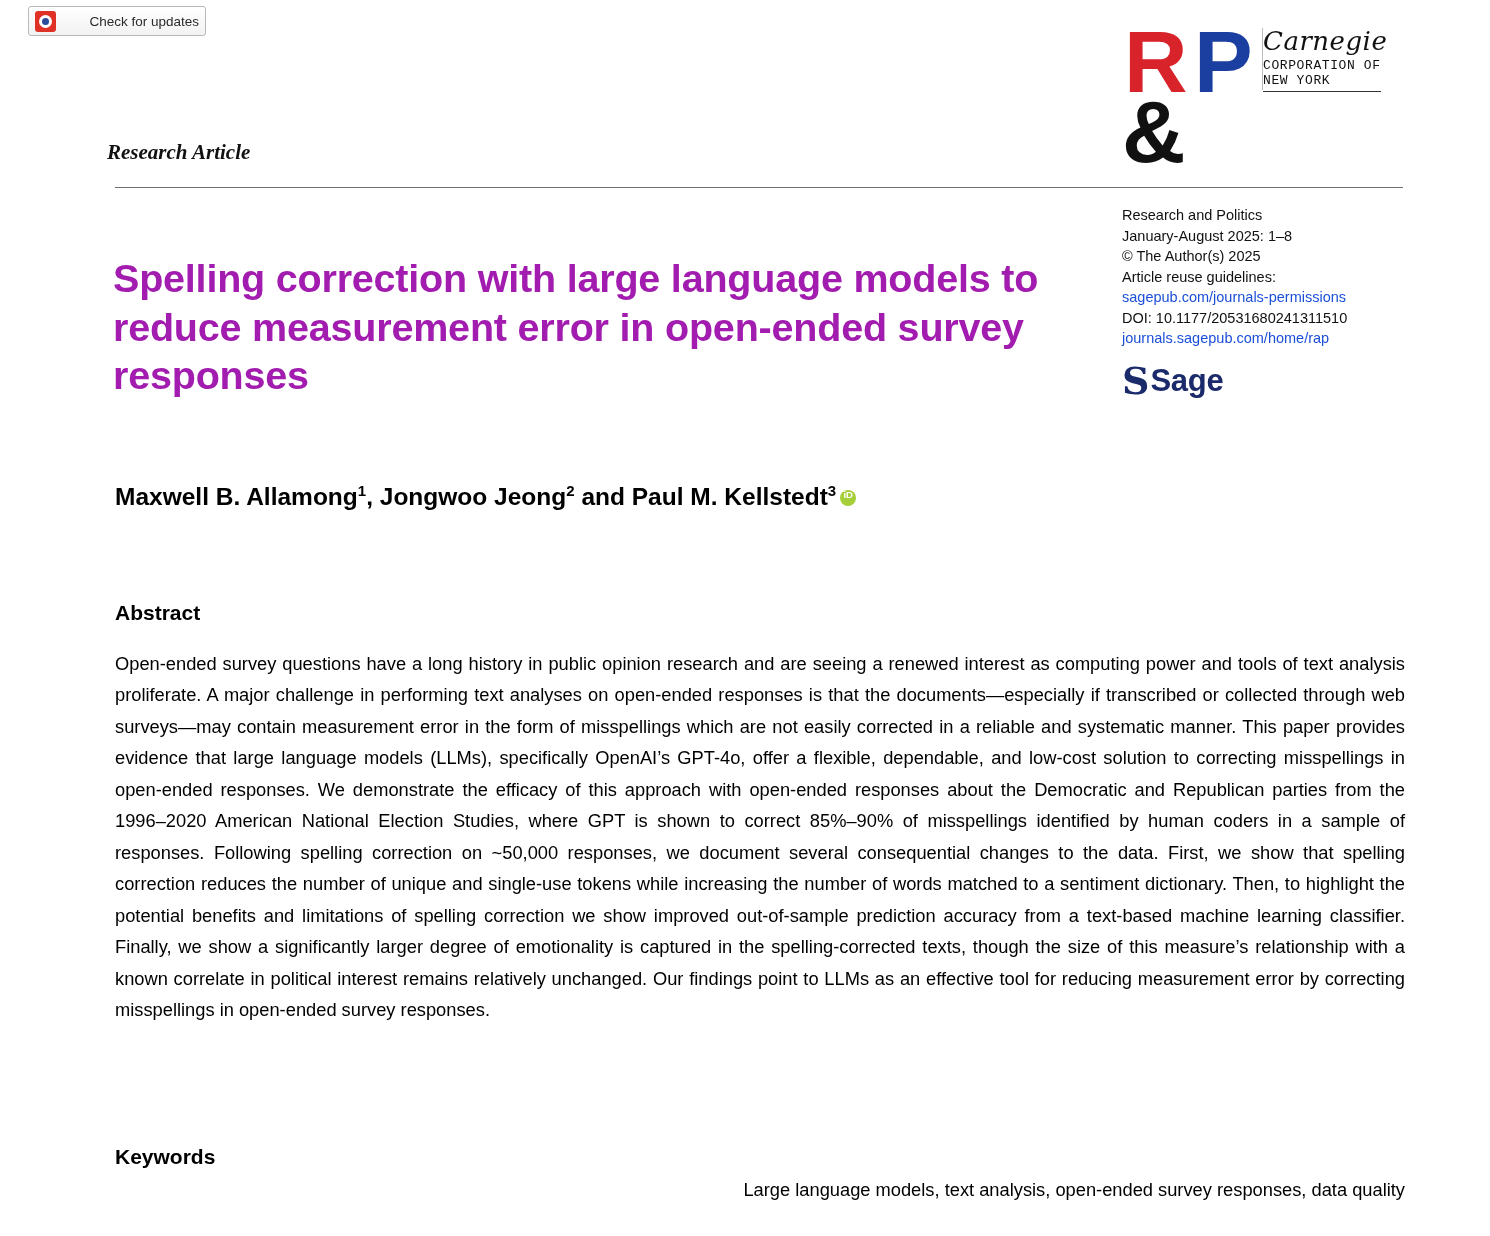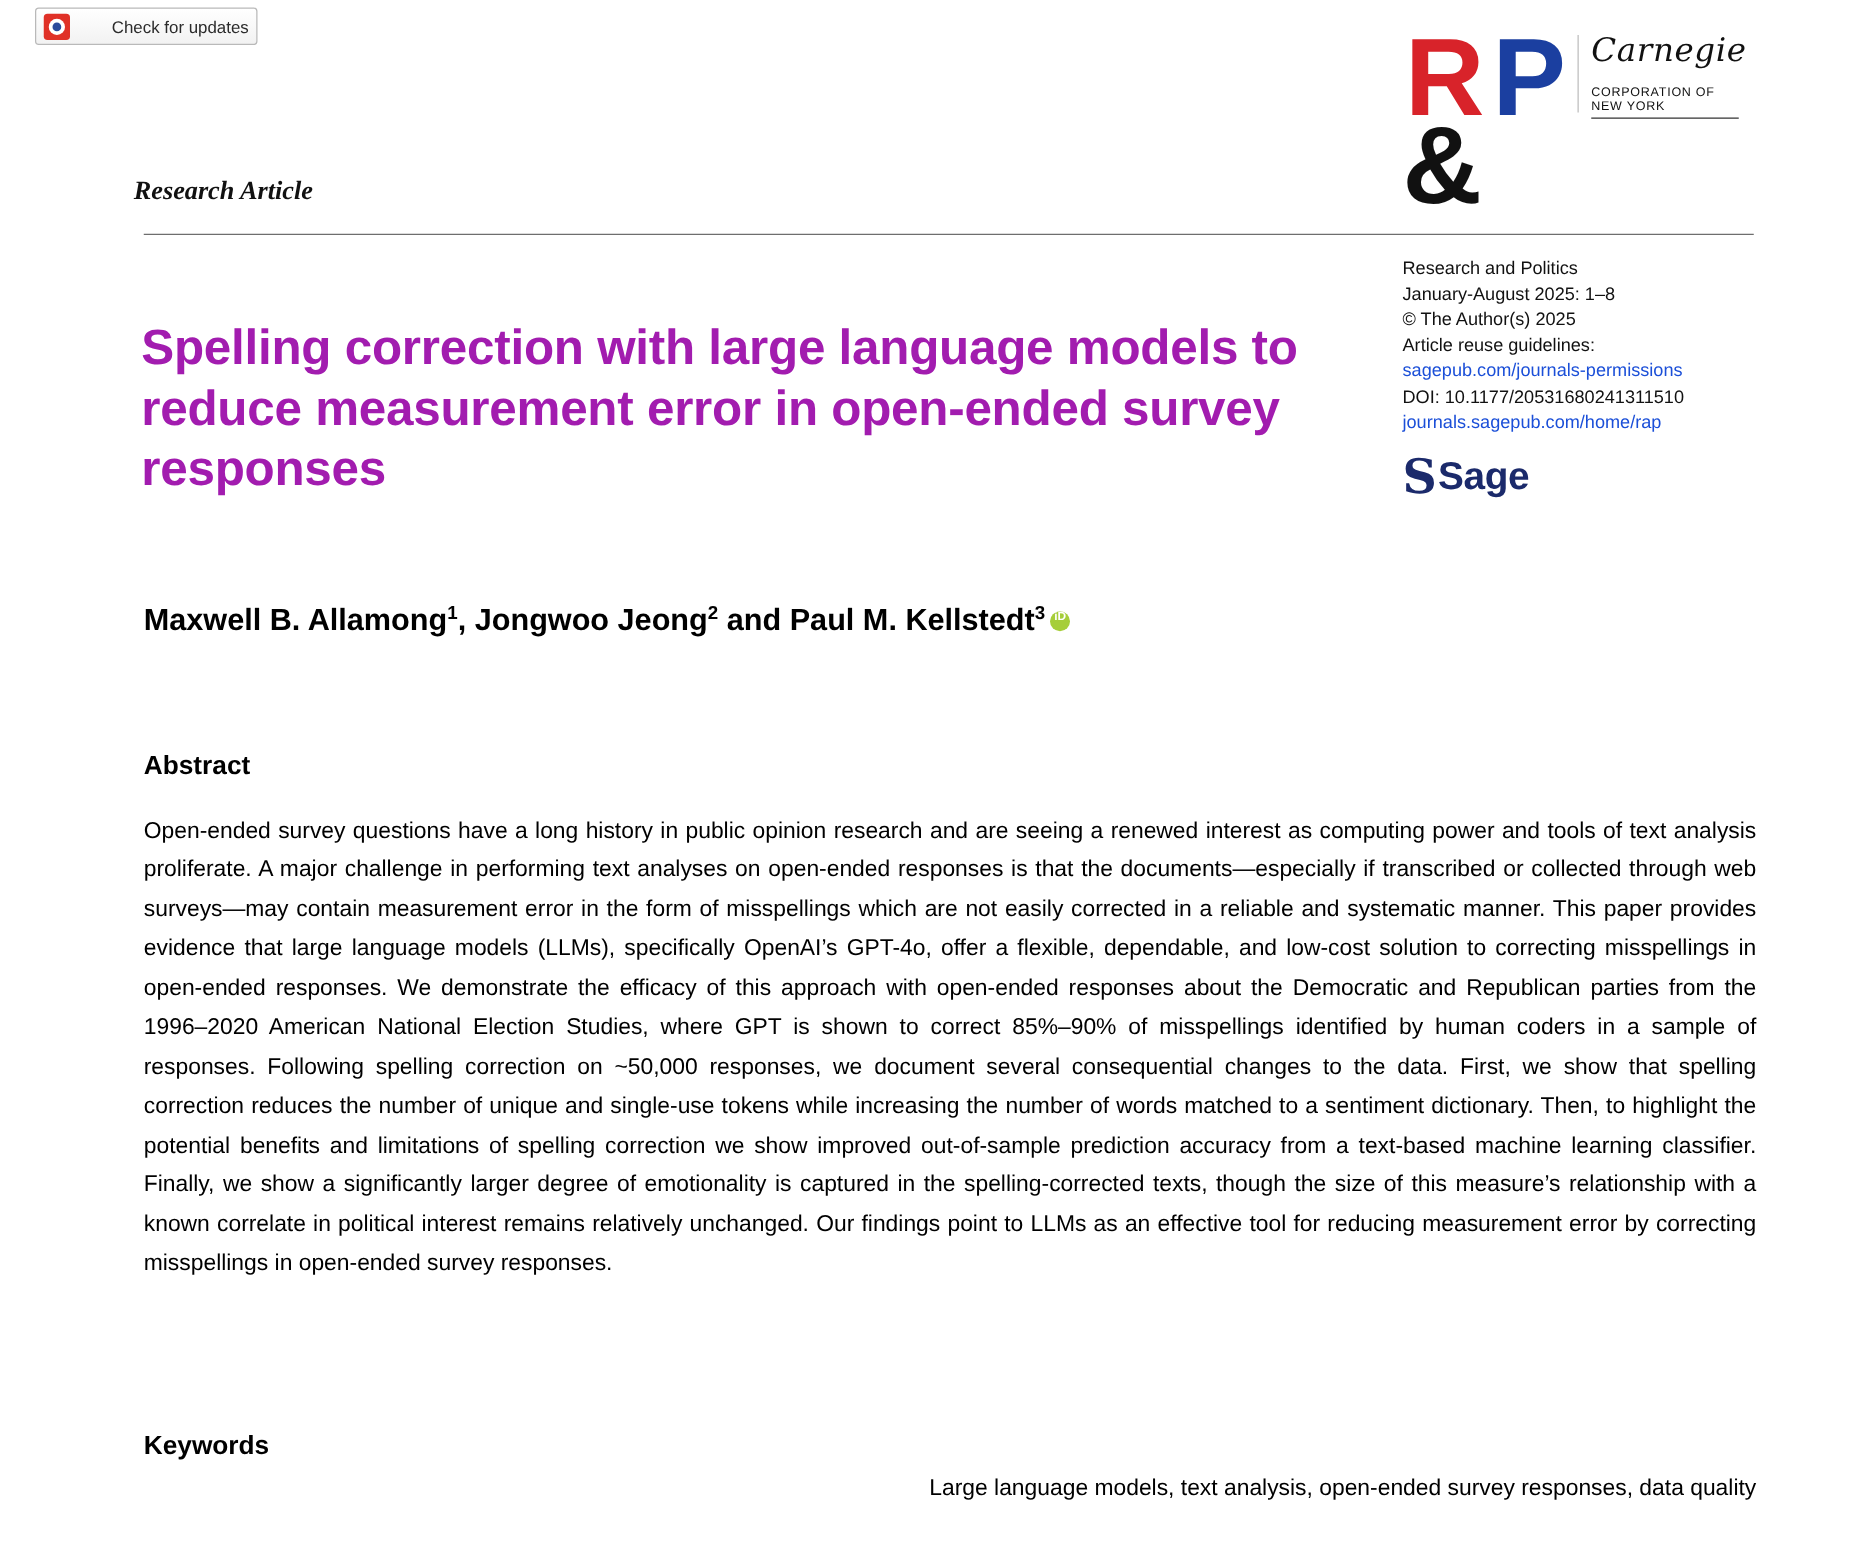--- a/index.html
+++ b/index.html
@@ -83,37 +83,36 @@
   .rp-p { left: 72px; top: 0px;  color: #1b3fa0; }
   .rp-amp { left: 0px; top: 70px; color: #111111; font-size: 88px; }
 
   .carnegie {
     position: absolute;
     left: 1262px;
     top: 28px;
     width: 130px;
     height: 62px;
     border-left: 1px solid #bdbdbd;
-    padding-left: 10px;
     box-sizing: border-box;
   }
   .carnegie-script {
     font-family: "DejaVu Serif", serif;
     font-style: italic;
     font-size: 26px;
     color: #111;
     letter-spacing: 0.5px;
     line-height: 1;
   }
   .carnegie-sub {
-    margin-top: 15px;
-    font-size: 10px;
+    margin-top: 4px;
+    font-size: 13px;
     letter-spacing: 0.6px;
     color: #111;
-    font-family: Liberation Sans, sans-serif;
+    font-family: Liberation Mono, monospace;
   }
   .carnegie-rule {
     margin-top: 3px;
     width: 118px;
     height: 1px;
     background: #333;
   }
 
   
   .journal-meta {

